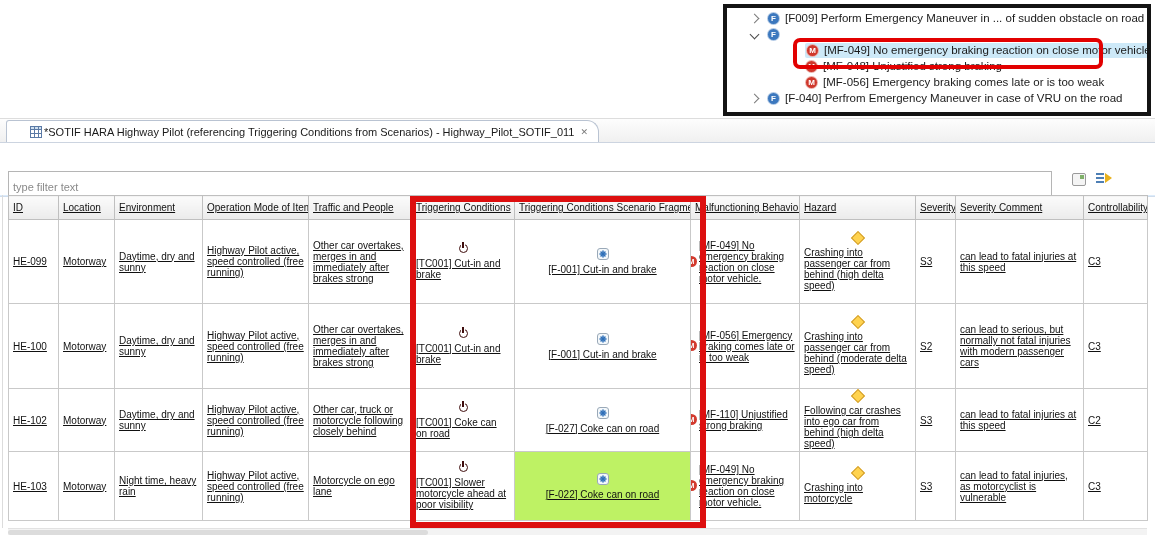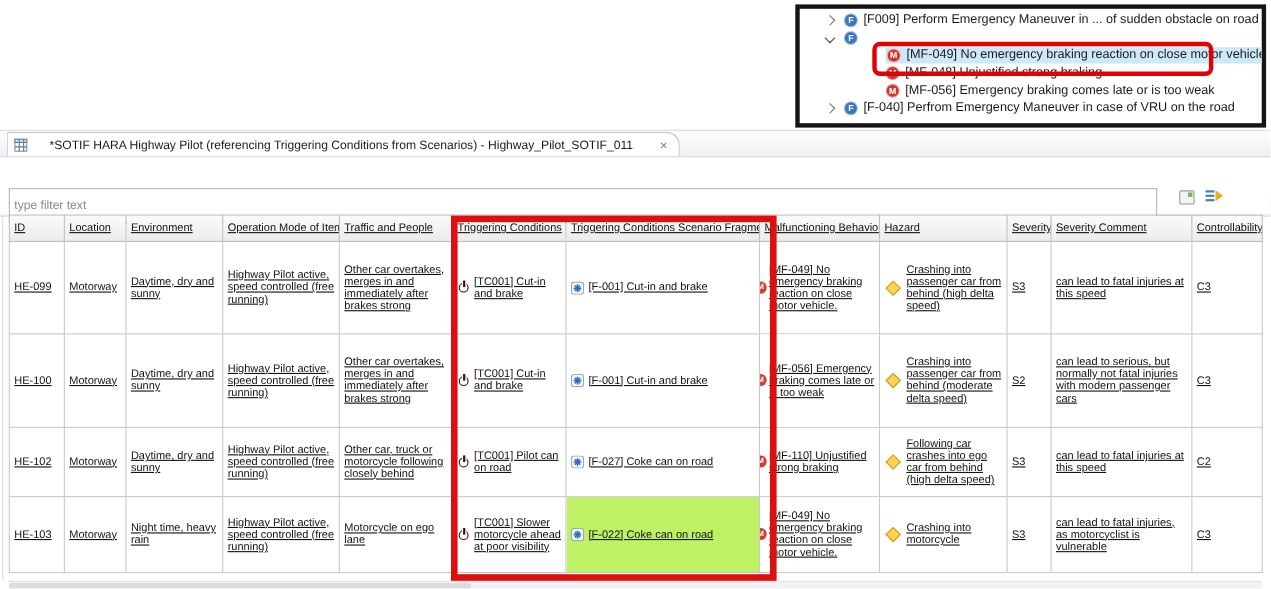--- a/index.html
+++ b/index.html
@@ -26,21 +26,21 @@
   .tico.f{background:#3c78be;}
   .tico.m{background:#cf382c;}
   .selwrap{display:inline-flex;align-items:center;padding:1px 3px 1px 1px;border-radius:2px;}
   #tree-red-box{position:absolute;left:66px;top:30px;width:302px;height:23px;
         border:4px solid #e20000;border-radius:7px;z-index:31;pointer-events:none;}
   
   #tabbar{position:absolute;left:0;top:118px;width:1155px;height:23px;
         background:linear-gradient(#fdfdfd,#f0f0f0);border-top:1px solid #ddd;border-bottom:1px solid #ccd4e0;}
   .tab{position:absolute;left:6px;top:1px;height:21px;background:#fff;
         border:1px solid #b9c3d2;border-bottom:none;border-radius:3px 12px 0 0;
-        display:flex;align-items:center;padding:0 10px 0 6px;gap:20px;font-size:11px;}
+        display:flex;align-items:center;padding:0 10px 0 23px;gap:2px;font-size:11px;}
   .tab .close{font-size:9px;color:#7a7a7a;margin-left:4px;cursor:pointer;}
   
   #band{position:absolute;left:0;top:141px;width:1155px;height:26px;
         background:linear-gradient(#feffff,#dcebfa);border-bottom:1px solid #cfdded;margin-top:29px;}
   #band .title{position:absolute;left:10px;top:5px;font-size:13px;font-weight:bold;color:#1b5fa8;}
   #band .tools{position:absolute;right:22px;top:5px;display:flex;align-items:center;gap:7px;}
   .sep{width:1px;height:14px;background:#b9c6d4;}
   .barchart{display:inline-flex;align-items:flex-end;gap:1px;height:13px;}
   .barchart i{display:block;width:3px;}
   .caret{font-size:7px;color:#333;}
@@ -62,21 +62,21 @@
   .filtico i:nth-child(1){top:1px;} .filtico i:nth-child(2){top:5px;} .filtico i:nth-child(3){top:9px;}
   .filtico::after{content:'';position:absolute;right:0;top:1px;border-left:7px solid #e8b21f;
         border-top:5px solid transparent;border-bottom:5px solid transparent;}
   
   #tablewrap{position:absolute;left:8px;top:195px;width:1139px;}
   table{border-collapse:collapse;table-layout:fixed;width:1139px;font-size:10px;color:#111;text-decoration:underline;}
   th{background:linear-gradient(#fbfbfb,#ebebeb);border:1px solid #bfbfbf;font-weight:normal;
         text-align:left;padding:2px 4px;height:19px;font-size:10px;overflow:hidden;white-space:nowrap;}
   td{border:1px solid #c9c9c9;padding:2px 4px;vertical-align:middle;overflow:hidden;background:#fff;}
   tr.r0 td{height:79px;} tr.r1 td{height:80px;} tr.r2 td{height:58px;} tr.r3 td{height:64px;}
-  .ic{display:flex;align-items:center;gap:4px;}
+  .ic{display:flex;align-items:center;gap:4px;flex-direction:column;}
   .ic .txt{flex:1;min-width:0;}
   .power-icon{position:relative;width:11px;height:11px;flex:0 0 11px;}
   .power-icon::before{content:'';position:absolute;inset:1px;border:1.7px solid #3f0d0d;border-radius:50%;box-sizing:border-box;}
   .power-icon::after{content:'';position:absolute;left:4.5px;top:-1px;width:2px;height:6px;background:#3f0d0d;box-shadow:0 0 0 1px #fff;}
   .frag-icon{flex:0 0 12px;width:12px;height:12px;display:inline-block;}
   td.mb{position:relative;padding-left:8px;}
   .m-badge{position:absolute;left:-5px;top:50%;margin-top:-6px;width:11px;height:11px;border-radius:50%;
         background:#d23a2e;color:#fff;font-size:7px;font-weight:bold;display:flex;align-items:center;justify-content:center;}
   .hz{width:8px;height:8px;background:#ffd34f;border:1px solid #cf9a2a;transform:rotate(45deg);
         flex:0 0 8px;margin:0 3px;}
@@ -273,21 +273,21 @@
     </tr>
     <tr class="r2">
       <td>HE-102</td>
       <td>Motorway</td>
       <td>Daytime, dry and sunny</td>
       <td>Highway Pilot active, speed controlled (free running)</td>
       <td>Other car, truck or motorcycle following closely behind</td>
       <td>
             <div class="ic">
               <span class="power-icon"></span>
-              <span class="txt">[TC001] Pilot can on road</span>
+              <span class="txt">[TC001] Coke can on road</span>
             </div>
           </td>
       <td>
             <div class="ic">
               <svg class="frag-icon" viewBox="0 0 12 12">
                 <rect x="0.5" y="0.5" width="11" height="11" rx="2.5" fill="#f4f8fb" stroke="#9aa9b8"></rect>
                 <g stroke="#2e6fb8" stroke-width="1.5" stroke-linecap="round">
                   <line x1="6" y1="3" x2="6" y2="9"></line>
                   <line x1="3" y1="6" x2="9" y2="6"></line>
                   <line x1="4" y1="4" x2="8" y2="8"></line>

